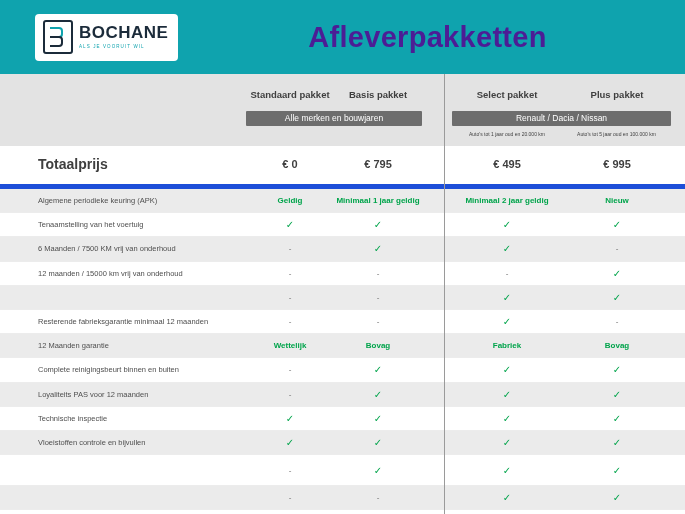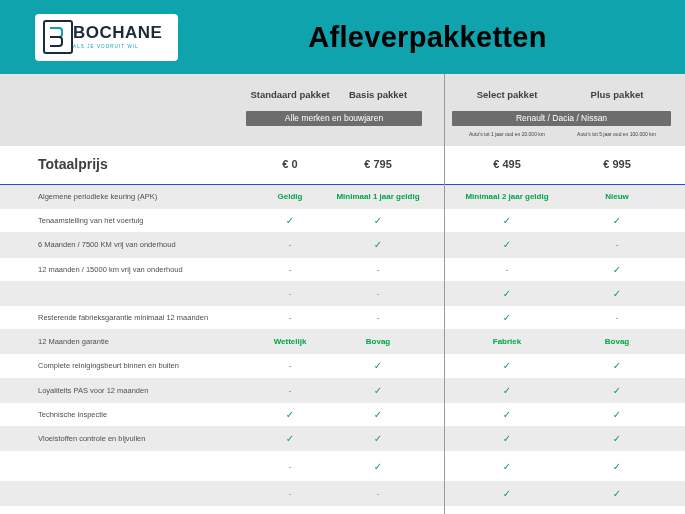--- a/index.html
+++ b/index.html
@@ -65,20 +65,21 @@
     position: absolute;
     left: 5px;
     top: 14px;
     width: 11px;
     height: 7px;
     border: 2px solid #1b2b3a;
     border-radius: 0 4px 4px 0;
     border-left: none;
   }
   .logo-text-wrap {
+    margin-left: 6px;
     line-height: 1;
   }
   .logo-name {
     font-size: 17px;
     font-weight: bold;
     color: #1b2b3a;
     letter-spacing: 0.5px;
   }
   .logo-tagline {
     font-size: 4.5px;
@@ -91,21 +92,21 @@
     left: 0;
     right: 0;
     top: 0;
     bottom: 0;
     display: flex;
     align-items: center;
     justify-content: center;
     padding-left: 170px;
     font-size: 29px;
     font-weight: bold;
-    color: #000000;
+    color: #4c1d95;
     letter-spacing: 0.3px;
   }
 
   
   .band {
     position: relative;
     height: 72px;
     background: #e3e3e3;
   }
   .col {
@@ -142,21 +143,21 @@
     color: #3f3f3f;
     text-align: center;
     padding-top: 15px;
   }
 
   
   .pricerow {
     position: relative;
     height: 38px;
     background: #ffffff;
-    border-bottom: 1px solid #1d4ed8;
+    border-bottom: 5px solid #1d4ed8;
   }
   .totaal {
     position: absolute;
     left: 38px;
     top: 10px;
     font-size: 14px;
     font-weight: bold;
     color: #3f3f3f;
   }
   .price {

